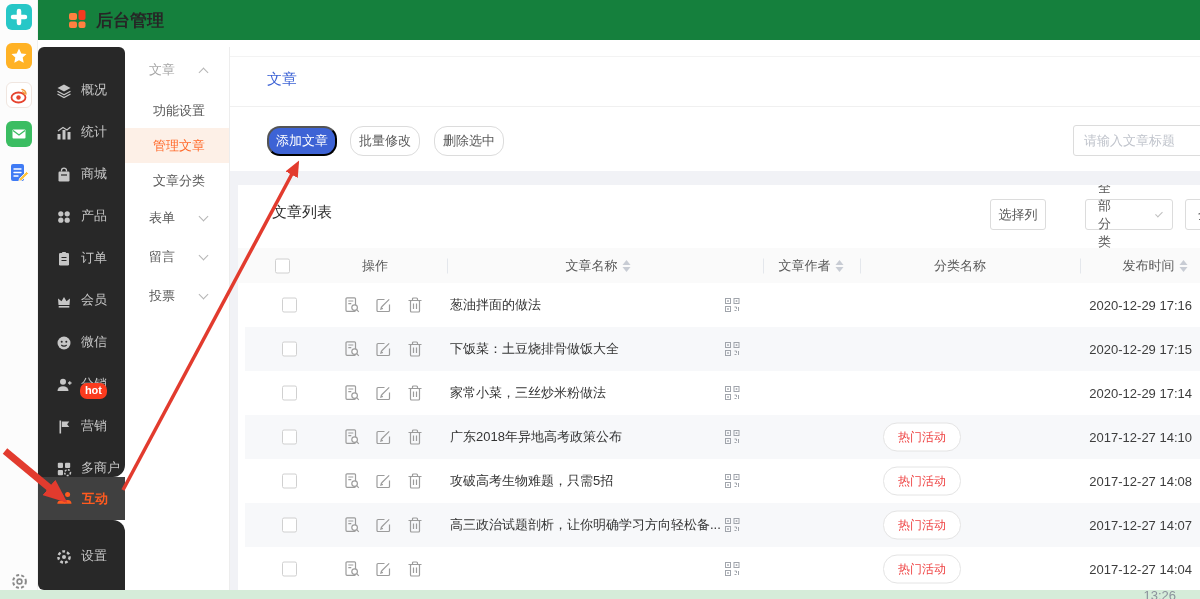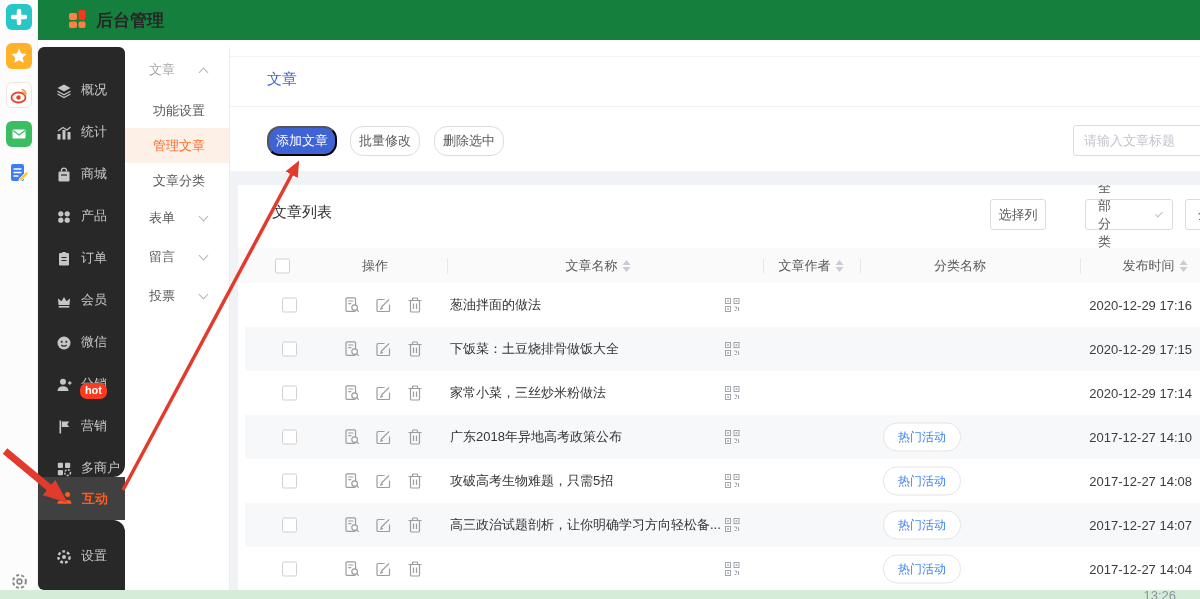--- a/index.html
+++ b/index.html
@@ -65,21 +65,21 @@
   .sort-caret .dn { border-top:5px solid #c8ccd4; }
 
   .t-body { position:absolute; left:7px; right:0; top:98px; }
   .t-row { position:relative; height:44px; background:#fff; }
   .t-row.striped { background:#f7f8fa; }
   .cbx { position:absolute; left:37px; top:50%; transform:translateY(-50%); width:15px; height:15px; border:1px solid #d0d0d0; border-radius:2px; background:#fff; cursor:pointer; }
   .op-icon { position:absolute; top:50%; transform:translateY(-50%); cursor:pointer; line-height:0; }
   .op-view { left:98px; } .op-edit { left:130px; } .op-trash { left:162px; }
   .cell-title { position:absolute; left:205px; top:50%; transform:translateY(-50%); color:#333; white-space:nowrap; }
   .cell-qr { position:absolute; left:480px; top:50%; transform:translateY(-50%); line-height:0; }
-  .tag-pill { position:absolute; left:677px; top:50%; transform:translate(-50%,-50%); border:1px solid #e4e4e4; border-radius:14px; padding:5px 14px; font-size:12px; color:#3b82f6; background:#fff; white-space:nowrap; }
+  .tag-pill { position:absolute; left:677px; top:50%; transform:translate(-50%,-50%); border:1px solid #e4e4e4; border-radius:14px; padding:5px 14px; font-size:12px; color:#ef4444; background:#fff; white-space:nowrap; }
   .cell-time { position:absolute; right:8px; top:50%; transform:translateY(-50%); width:160px; text-align:right; color:#3d3d3d; }
 
   .green-strip { position:absolute; left:0; bottom:0; height:9px; width:1200px; background:#d5ecd9; z-index:60; overflow:hidden; }
   .green-strip .frag-time { position:absolute; right:24px; top:-2px; color:#8b929c; font-size:13px; }
 
   .arrows { position:absolute; left:0; top:0; width:1200px; height:599px; z-index:99; pointer-events:none; }
 </style>
 </head>
 <body>
 

